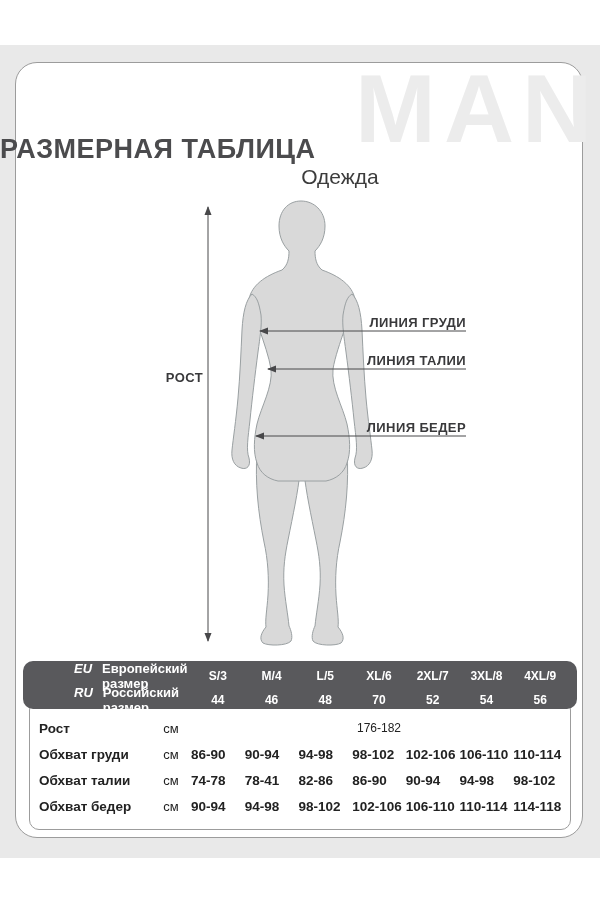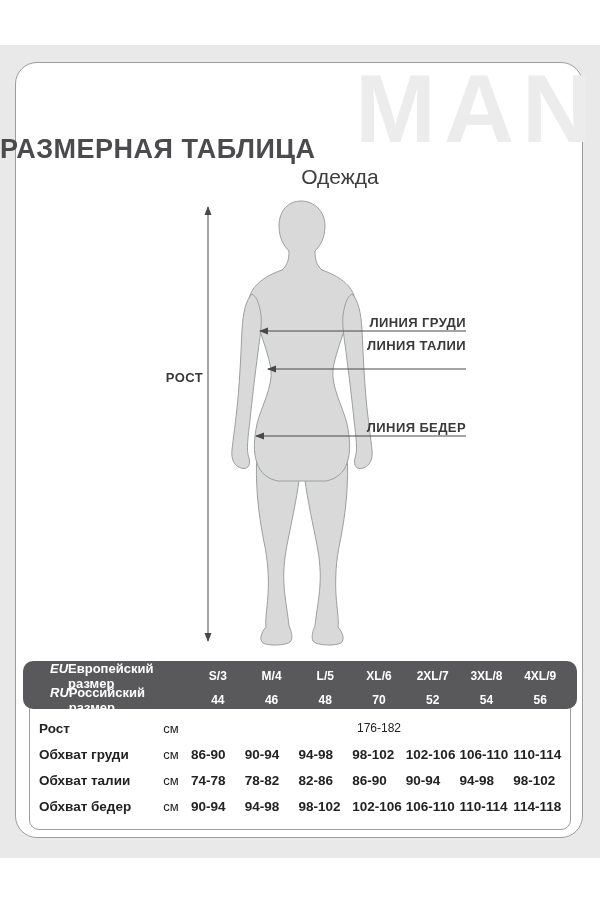--- a/index.html
+++ b/index.html
@@ -34,36 +34,36 @@
   }
   svg.figure{position:absolute;left:0;top:0;z-index:2;pointer-events:none;}
   .sil{fill:var(--silhouette_fill,#d9d9d9);stroke:var(--silhouette_outline,#9aa0a2);stroke-width:1;}
   .mline{stroke:var(--measure_line,#48484a);stroke-width:1;fill:none;}
   .measure-label{
     position:absolute;z-index:3;font-size:13px;font-weight:700;
     letter-spacing:.4px;color:var(--label_text,#39393b);white-space:nowrap;
   }
   #label-rost{right:397px;top:370px;}
   #label-chest{right:134px;top:315px;}
-  #label-waist{right:134px;top:338px;}
+  #label-waist{right:134px;top:353px;}
   #label-hips{right:134px;top:420px;}
 
   
   .tbl-header{
     position:absolute;left:23px;top:661px;width:554px;height:48px;
     background:var(--header_bg,#59595c);border-radius:10px;z-index:4;
     display:flex;flex-direction:column;justify-content:center;
     color:var(--header_text,#ffffff);box-sizing:border-box;
   }
   .trow{
     display:grid;align-items:center;height:24px;
     grid-template-columns:128px 40px repeat(7,1fr);
     padding:0 10px 0 0;
   }
-  .hfirst{grid-column:1/3;display:flex;align-items:baseline;gap:0;padding-left:27px;}
+  .hfirst{grid-column:1/3;display:flex;align-items:baseline;gap:10px;padding-left:27px;margin-left:24px;}
   .hcode{font-style:italic;font-weight:700;font-size:13px;}
   .hlabel{font-weight:700;font-size:13px;}
   .hval{text-align:center;font-weight:700;font-size:12px;}
   .tbl-body{
     position:absolute;left:29px;top:700px;width:542px;height:130px;
     background:#ffffff;border:1px solid var(--card_border,#9c9c9c);
     border-radius:10px;z-index:3;box-sizing:border-box;
     padding-top:14px;color:var(--body_text,#222222);
   }
   .brow{
@@ -216,21 +216,21 @@
       <div class="bval">94-98</div>
       <div class="bval">98-102</div>
       <div class="bval">102-106</div>
       <div class="bval">106-110</div>
       <div class="bval">110-114</div>
     </div>
     <div class="brow">
       <div class="blabel">Обхват талии</div>
       <div class="bunit">см</div>
       <div class="bval">74-78</div>
-      <div class="bval">78-82</div>
+      <div class="bval">78-41</div>
       <div class="bval">82-86</div>
       <div class="bval">86-90</div>
       <div class="bval">90-94</div>
       <div class="bval">94-98</div>
       <div class="bval">98-102</div>
     </div>
     <div class="brow">
       <div class="blabel">Обхват бедер</div>
       <div class="bunit">см</div>
       <div class="bval">90-94</div>

